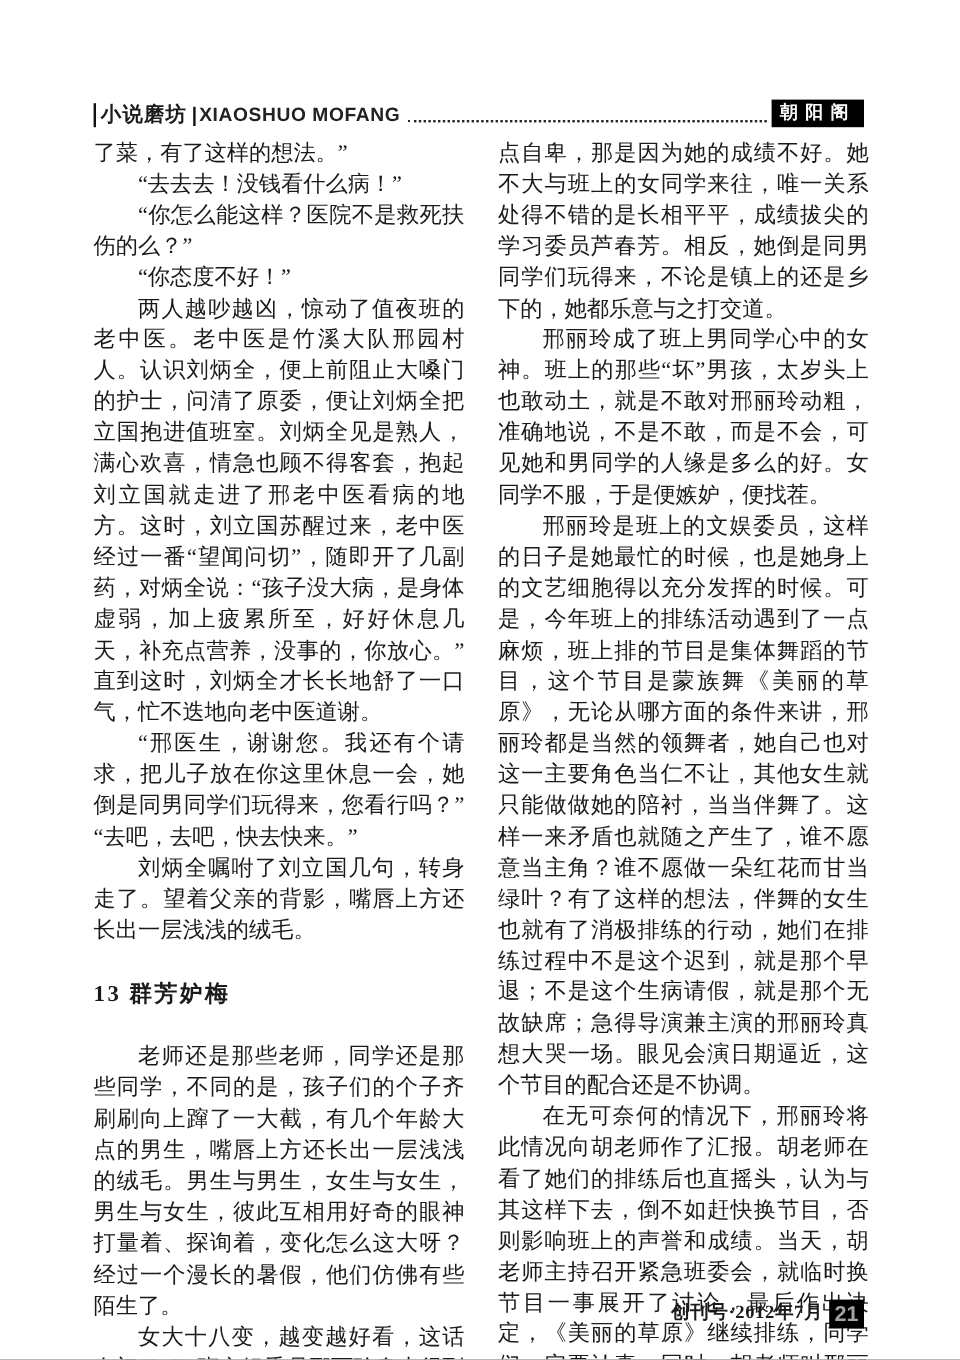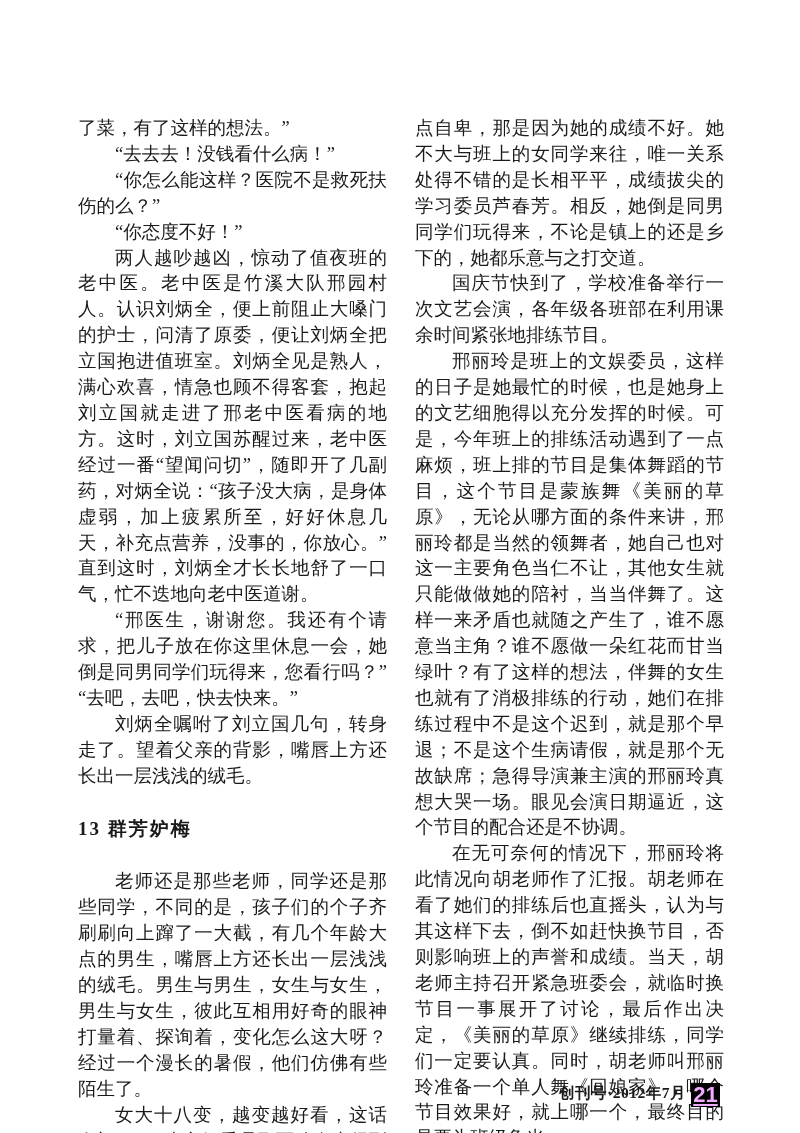--- a/index.html
+++ b/index.html
@@ -46,51 +46,58 @@
     font-size:19px;font-weight:bold;
     margin:26px 0 28px 0;letter-spacing:2px;
   }
   
   .footer{
     position:absolute;right:80px;bottom:24px;height:26px;
     display:flex;align-items:flex-start;gap:5px;
   }
   .issue{font-weight:bold;font-size:15.5px;letter-spacing:.5px;}
   .page-num{
-    background:#000;color:#f0abfc;font-weight:bold;
+    background:#000;color:#a3a3a3;font-weight:bold;
     font-family:"Liberation Sans","DejaVu Sans",sans-serif;
-    font-size:22px;line-height:24px;min-width:27px;height:24px;
-    text-align:center;padding:0 1px;text-decoration:underline;
+    font-size:18px;line-height:24px;min-width:27px;height:24px;
+    text-align:center;padding:0 1px;
   }
 </style>
 </head>
 <body>
 
 <div class="page">
 
+  <div class="header">
+    <span class="logo-cn">小说磨坊</span>
+    <span class="logo-sep"></span>
+    <span class="logo-pinyin">XIAOSHUO MOFANG</span>
+    <span class="leader"></span>
+    <span class="badge">朝阳阁</span>
+  </div>
 
   <div class="columns">
 
     <div class="col">
       <p class="cont">了菜，有了这样的想法。”</p>
       <p>“去去去！没钱看什么病！”</p>
       <p>“你怎么能这样？医院不是救死扶伤的么？”</p>
       <p>“你态度不好！”</p>
       <p>两人越吵越凶，惊动了值夜班的老中医。老中医是竹溪大队邢园村人。认识刘炳全，便上前阻止大嗓门的护士，问清了原委，便让刘炳全把立国抱进值班室。刘炳全见是熟人，满心欢喜，情急也顾不得客套，抱起刘立国就走进了邢老中医看病的地方。这时，刘立国苏醒过来，老中医经过一番“望闻问切”，随即开了几副药，对炳全说：“孩子没大病，是身体虚弱，加上疲累所至，好好休息几天，补充点营养，没事的，你放心。”直到这时，刘炳全才长长地舒了一口气，忙不迭地向老中医道谢。</p>
       <p>“邢医生，谢谢您。我还有个请求，把儿子放在你这里休息一会，她倒是同男同学们玩得来，您看行吗？”“去吧，去吧，快去快来。”</p>
       <p>刘炳全嘱咐了刘立国几句，转身走了。望着父亲的背影，嘴唇上方还长出一层浅浅的绒毛。</p>
       <div class="section-heading">13 群芳妒梅</div>
       <p>老师还是那些老师，同学还是那些同学，不同的是，孩子们的个子齐刷刷向上蹿了一大截，有几个年龄大点的男生，嘴唇上方还长出一层浅浅的绒毛。男生与男生，女生与女生，男生与女生，彼此互相用好奇的眼神打量着、探询着，变化怎么这大呀？经过一个漫长的暑假，他们仿佛有些陌生了。</p>
       <p>女大十八变，越变越好看，这话在初二(二)班文娱委员邢丽玲身上得到充分印证。也许是父母基因的遗传，也许是家庭生活的优裕，十四岁的她竟长成个一米五八的大姑娘。身材苗条，曲线优美，尤如玉树临风，光彩照人，不到初三就被公认为校花了。</p>
 
     </div>
 
     <div class="col">
       <p class="cont">点自卑，那是因为她的成绩不好。她不大与班上的女同学来往，唯一关系处得不错的是长相平平，成绩拔尖的学习委员芦春芳。相反，她倒是同男同学们玩得来，不论是镇上的还是乡下的，她都乐意与之打交道。</p>
-      <p>国庆节快到了，学校准备举行一次文艺会演，各年级各班部在利用课余时间紧张地排练节目。</p>
+      <p>邢丽玲成了班上男同学心中的女神。班上的那些“坏”男孩，太岁头上也敢动土，就是不敢对邢丽玲动粗，准确地说，不是不敢，而是不会，可见她和男同学的人缘是多么的好。女同学不服，于是便嫉妒，便找茬。</p>
       <p>邢丽玲是班上的文娱委员，这样的日子是她最忙的时候，也是她身上的文艺细胞得以充分发挥的时候。可是，今年班上的排练活动遇到了一点麻烦，班上排的节目是集体舞蹈的节目，这个节目是蒙族舞《美丽的草原》，无论从哪方面的条件来讲，邢丽玲都是当然的领舞者，她自己也对这一主要角色当仁不让，其他女生就只能做做她的陪衬，当当伴舞了。这样一来矛盾也就随之产生了，谁不愿意当主角？谁不愿做一朵红花而甘当绿叶？有了这样的想法，伴舞的女生也就有了消极排练的行动，她们在排练过程中不是这个迟到，就是那个早退；不是这个生病请假，就是那个无故缺席；急得导演兼主演的邢丽玲真想大哭一场。眼见会演日期逼近，这个节目的配合还是不协调。</p>
       <p>在无可奈何的情况下，邢丽玲将此情况向胡老师作了汇报。胡老师在看了她们的排练后也直摇头，认为与其这样下去，倒不如赶快换节目，否则影响班上的声誉和成绩。当天，胡老师主持召开紧急班委会，就临时换节目一事展开了讨论，最后作出决定，《美丽的草原》继续排练，同学们一定要认真。同时，胡老师叫邢丽玲准备一个单人舞《回娘家》，哪个节目效果好，就上哪一个，最终目的是要为班级争光。</p>
 
     </div>
 
   </div>
 
   <div class="footer">
     <span class="issue">创刊号·2012年7月</span>
     <span class="page-num">21</span>

